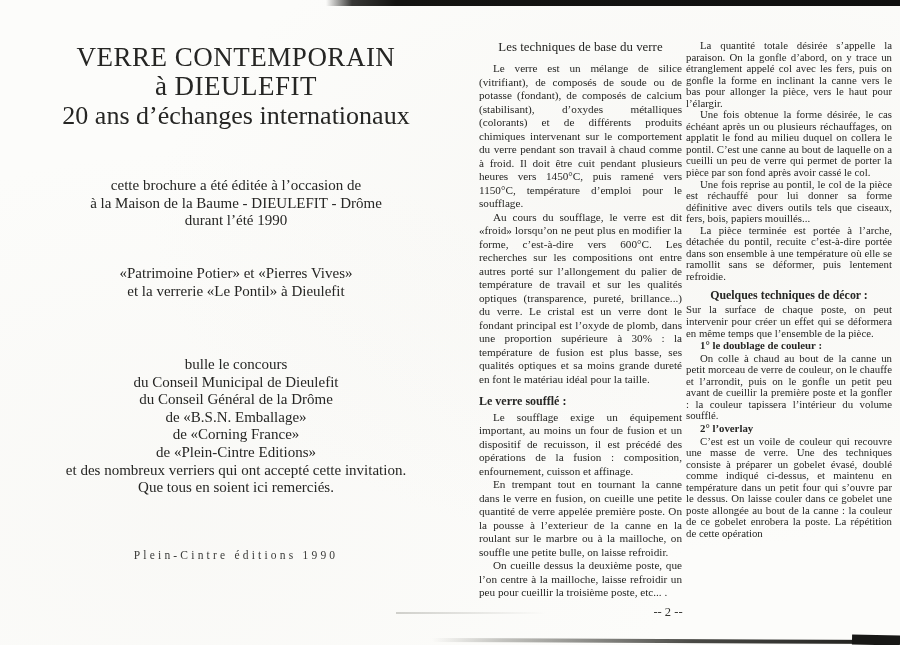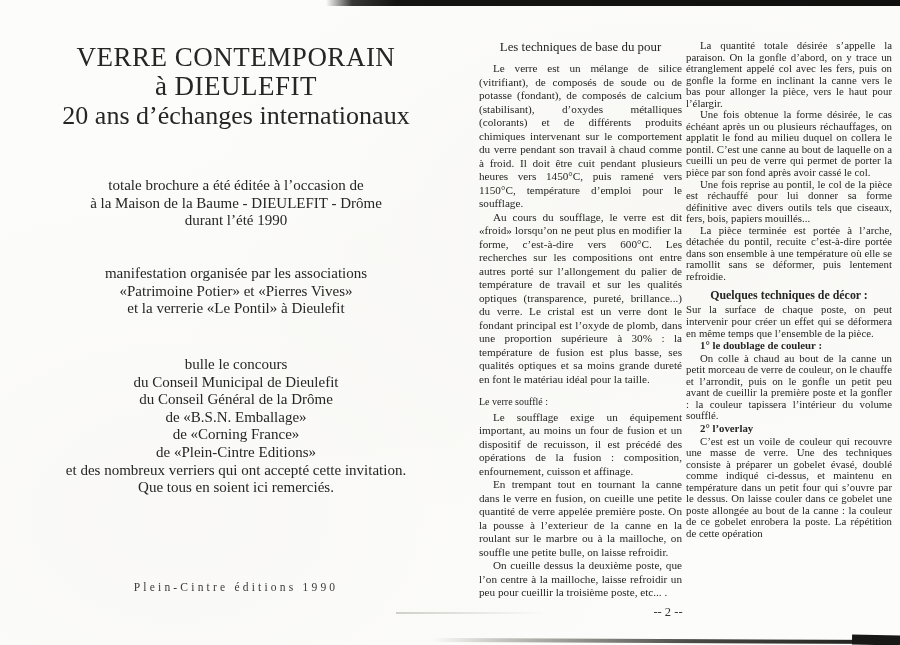--- a/index.html
+++ b/index.html
@@ -25,29 +25,29 @@
     background:linear-gradient(to right, rgba(165,165,158,.5), rgba(165,165,158,0));}
   
   .left-page{position:absolute;left:0;top:0;width:462px;height:645px;}
   .title-block{position:absolute;left:16px;top:43px;width:440px;text-align:center;}
   .title-line-lg{font-size:27px;line-height:29px;letter-spacing:.5px;}
   .title-line-md{font-size:26px;line-height:29px;}
   .cblock{position:absolute;left:16px;width:440px;text-align:center;font-size:15px;line-height:17.6px;}
   .blk-edition{top:177px;}
   .blk-organizers{top:265px;}
   .blk-sponsors{top:356px;}
-  .imprint{position:absolute;left:16px;top:581px;width:440px;text-align:center;
+  .imprint{position:absolute;left:16px;top:549px;width:440px;text-align:center;
     font-size:11.5px;letter-spacing:3.2px;color:#3a3a38;}
   
   .col{position:absolute;text-align:justify;}
   .col p{margin:0;text-indent:14px;}
   .col p.noindent{text-indent:0;}
   .col1{left:479px;top:40px;width:203px;font-size:11.2px;line-height:13.5px;}
   .col1 .col-heading{font-weight:normal;text-align:center;font-size:12.9px;line-height:15px;margin:0 0 7px 0;}
-  .col1 .subhead{font-weight:normal;font-size:10px;margin:9px 0 2px 0;text-indent:0;}
+  .col1 .subhead{font-weight:bold;font-size:12px;margin:9px 0 2px 0;text-indent:0;}
   .col2{left:686px;top:40px;width:206px;font-size:10.8px;line-height:11.55px;}
   .col2 .col-heading{font-weight:bold;font-size:11.9px;line-height:13px;margin:7px 0 2px 0;text-align:center;}
   .col2 .subhead{font-weight:bold;margin:1px 0 1px 0;text-indent:14px;}
   .pagenum{position:absolute;left:608px;top:605px;width:120px;text-align:center;font-size:12.5px;color:#33332f;}
 </style>
 </head>
 <body>
 
 <div class="canvas">
 
@@ -55,27 +55,26 @@
 
   <section class="left-page">
 
     <div class="title-block">
       <div class="title-line-lg">VERRE CONTEMPORAIN</div>
       <div class="title-line-lg">à DIEULEFIT</div>
       <div class="title-line-md">20 ans d’échanges internationaux</div>
     </div>
 
     <div class="cblock blk-edition">
-      <div>totale brochure a été éditée à l’occasion de</div>
+      <div>cette brochure a été éditée à l’occasion de</div>
       <div>à la Maison de la Baume - DIEULEFIT - Drôme</div>
       <div>durant l’été 1990</div>
     </div>
 
     <div class="cblock blk-organizers">
-      <div>manifestation organisée par les associations</div>
       <div>«Patrimoine Potier» et «Pierres Vives»</div>
       <div>et la verrerie «Le Pontil» à Dieulefit</div>
     </div>
 
     <div class="cblock blk-sponsors">
       <div>bulle le concours</div>
       <div>du Conseil Municipal de Dieulefit</div>
       <div>du Conseil Général de la Drôme</div>
       <div>de «B.S.N. Emballage»</div>
       <div>de «Corning France»</div>
@@ -83,21 +82,21 @@
       <div>et des nombreux verriers qui ont accepté cette invitation.</div>
       <div>Que tous en soient ici remerciés.</div>
     </div>
 
     <div class="imprint">Plein-Cintre éditions 1990</div>
   </section>
 
   <section>
 
     <div class="col col1">
-      <h2 class="col-heading">Les techniques de base du pour</h2>
+      <h2 class="col-heading">Les techniques de base du verre</h2>
       <p>Le verre est un mélange de silice (vitrifiant), de composés de soude ou de potasse (fondant), de composés de calcium (stabilisant), d’oxydes métalliques (colorants) et de différents produits chimiques intervenant sur le comportement du verre pendant son travail à chaud comme à froid. Il doit être cuit pendant plusieurs heures vers 1450°C, puis ramené vers 1150°C, température d’emploi pour le soufflage.</p>
       <p>Au cours du soufflage, le verre est dit «froid» lorsqu’on ne peut plus en modifier la forme, c’est-à-dire vers 600°C. Les recherches sur les compositions ont entre autres porté sur l’allongement du palier de température de travail et sur les qualités optiques (transparence, pureté, brillance...) du verre. Le cristal est un verre dont le fondant principal est l’oxyde de plomb, dans une proportion supérieure à 30% : la température de fusion est plus basse, ses qualités optiques et sa moins grande dureté en font le matériau idéal pour la taille.</p>
       <h3 class="subhead">Le verre soufflé :</h3>
       <p>Le soufflage exige un équipement important, au moins un four de fusion et un dispositif de recuisson, il est précédé des opérations de la fusion : composition, enfournement, cuisson et affinage.</p>
       <p>En trempant tout en tournant la canne dans le verre en fusion, on cueille une petite quantité de verre appelée première poste. On la pousse à l’exterieur de la canne en la roulant sur le marbre ou à la mailloche, on souffle une petite bulle, on laisse refroidir.</p>
       <p>On cueille dessus la deuxième poste, que l’on centre à la mailloche, laisse refroidir un peu pour cueillir la troisième poste, etc... .</p>
     </div>
 
     <div class="col col2">
       <p>La quantité totale désirée s’appelle la paraison. On la gonfle d’abord, on y trace un étranglement appelé col avec les fers, puis on gonfle la forme en inclinant la canne vers le bas pour allonger la pièce, vers le haut pour l’élargir.</p>

